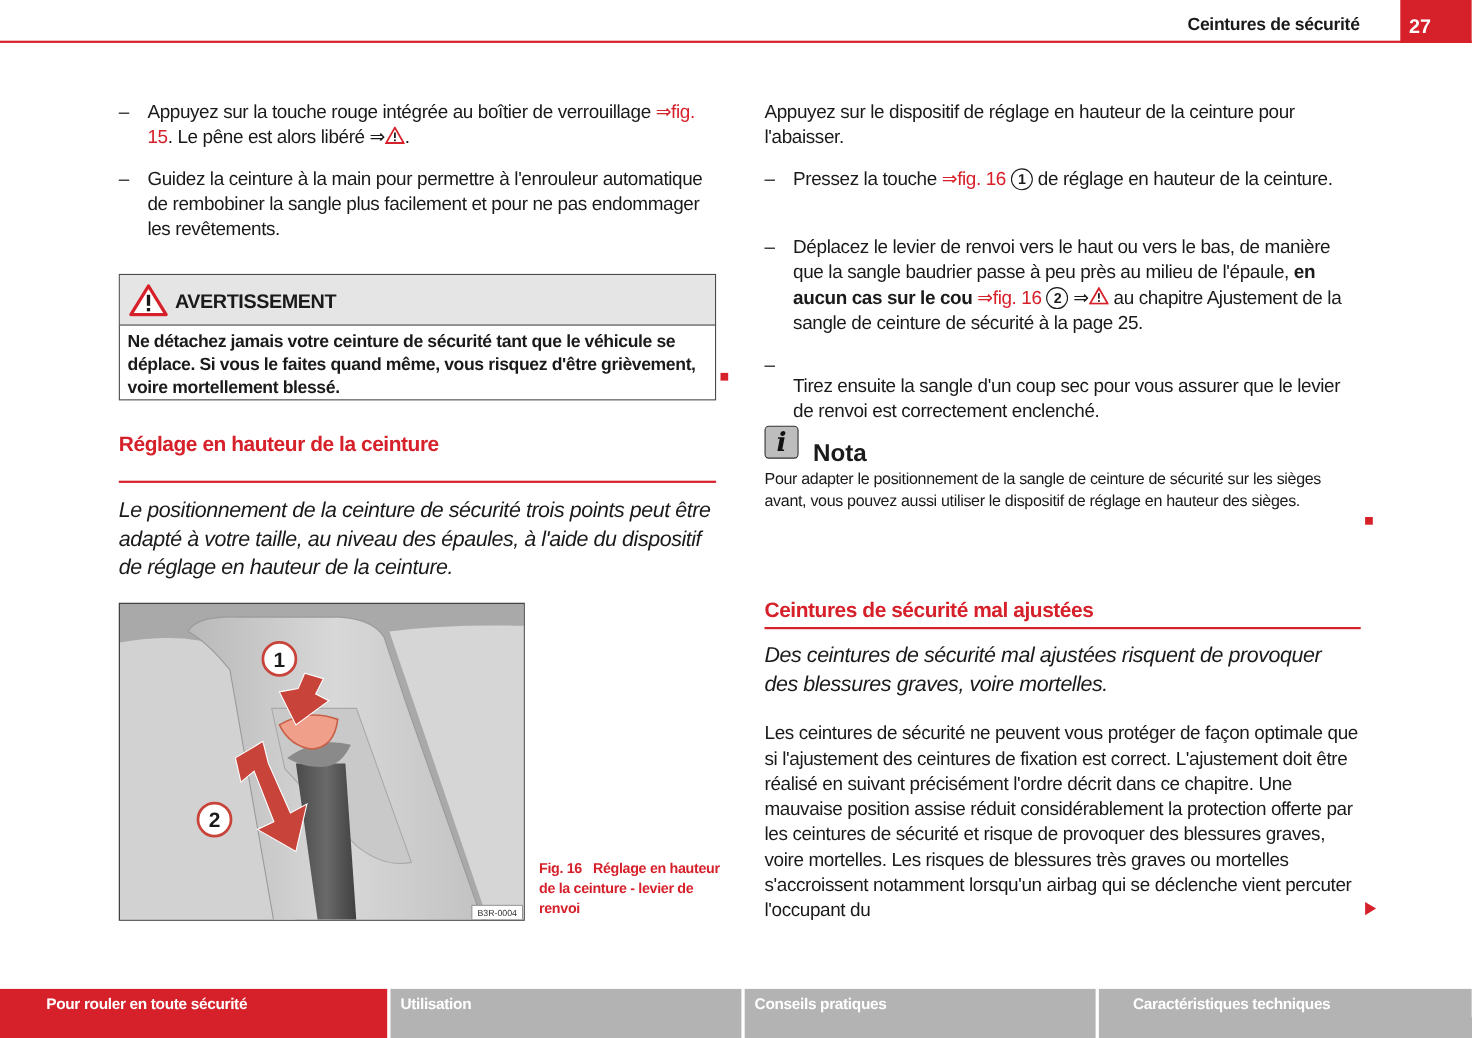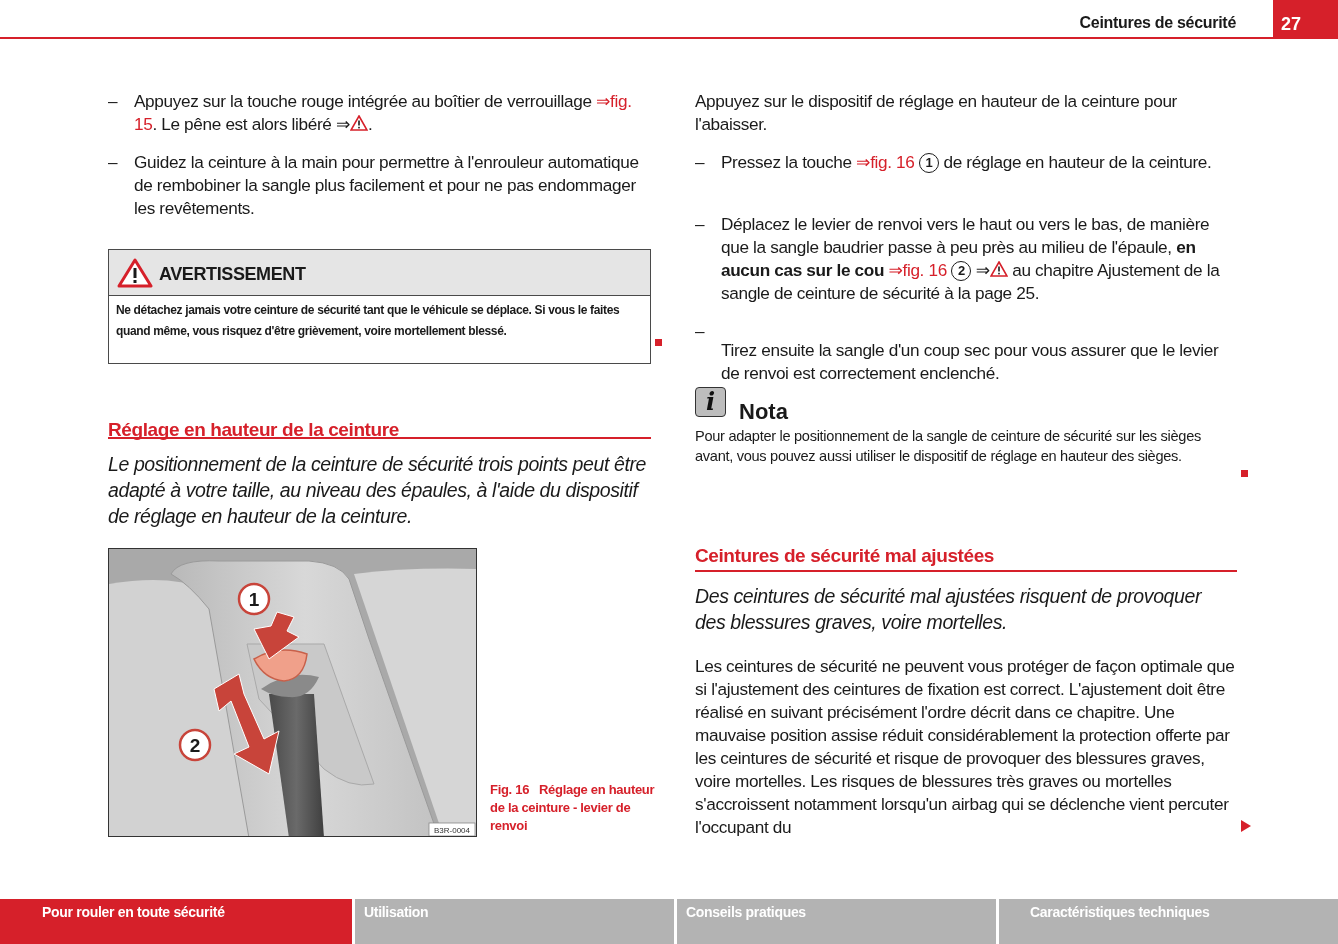--- a/index.html
+++ b/index.html
@@ -16,21 +16,21 @@
   .red { color: #d6202a; }
   .bullet { position: absolute; }
   .bullet .dash { position: absolute; left: 0; top: 0; }
   .bullet .body { position: absolute; left: 26px; top: 0; }
 
   
   .warn-box { position: absolute; left: 108px; top: 249px; width: 543px; height: 115px; border: 1.5px solid #4a4a4a; }
   .warn-head { position: absolute; left: 0; top: 0; width: 100%; height: 46px; background: #e5e5e5; border-bottom: 1.5px solid #4a4a4a; }
   .warn-title { position: absolute; left: 50px; top: 14px; font-family: "Liberation Sans", sans-serif; font-weight: bold; font-size: 18px; color: #1a1a1a; letter-spacing: -0.4px; }
   .warn-icon { position: absolute; left: 8px; top: 8px; width: 36px; height: 30px; }
-  .warn-body { position: absolute; left: 7px; top: 50px; width: 530px; font-family: "Liberation Sans", sans-serif; font-weight: bold; font-size: 12px; line-height: 21px; color: #1a1a1a; letter-spacing: -0.35px; }
+  .warn-body { position: absolute; left: 7px; top: 50px; width: 530px; font-family: "Liberation Sans", sans-serif; font-weight: bold; font-size: 16px; line-height: 21px; color: #1a1a1a; letter-spacing: -0.35px; }
 
   .end-square { position: absolute; width: 7px; height: 7px; background: #d6202a; }
 
   .section-title { position: absolute; font-family: "Liberation Sans", sans-serif; font-weight: bold; font-size: 19px; color: #d6202a; letter-spacing: -0.4px; }
   .section-rule { position: absolute; height: 2px; background: #d6202a; }
   .intro { position: absolute; font-family: "Liberation Sans", sans-serif; font-style: italic; font-size: 19.5px; line-height: 26px; color: #1a1a1a; letter-spacing: -0.4px; }
 
   
   .figure { position: absolute; left: 108px; top: 548px; width: 369px; height: 289px; border: 1.5px solid #333; background: #cfcfcf; overflow: hidden; }
   .fig-caption { position: absolute; left: 490px; top: 781px; width: 165px; font-family: "Liberation Sans", sans-serif; font-weight: bold; font-size: 13px; line-height: 18px; color: #d6202a; letter-spacing: -0.3px; }
@@ -82,21 +82,21 @@
       <path d="M18 2 L34 28 L2 28 Z" fill="#ffffff" stroke="#d6202a" stroke-width="3" stroke-linejoin="round"></path>
       <rect x="16.5" y="10" width="3" height="10" fill="#1a1a1a"></rect>
       <rect x="16.5" y="22" width="3" height="3" fill="#1a1a1a"></rect>
     </svg>
     <div class="warn-title">AVERTISSEMENT</div>
   </div>
   <div class="warn-body">Ne détachez jamais votre ceinture de sécurité tant que le véhicule se déplace. Si vous le faites quand même, vous risquez d'être grièvement, voire mortellement blessé.</div>
 </div>
 <div class="end-square" style="left:655px; top:339px;"></div>
 
-<div class="section-title" style="left:108px; top:419px;">Réglage en hauteur de la ceinture</div>
+<div class="section-title" style="left:108px; top:394px;">Réglage en hauteur de la ceinture</div>
 <div class="section-rule" style="left:108px; top:437px; width:543px;"></div>
 <div class="intro" style="left:108px; top:451px; width:545px;">Le positionnement de la ceinture de sécurité trois points peut être adapté à votre taille, au niveau des épaules, à l'aide du dispositif de réglage en hauteur de la ceinture.</div>
 
 <div class="figure">
   <svg width="369" height="289" viewBox="0 0 369 289">
     <defs>
       <linearGradient id="pillar" x1="0" y1="0" x2="1" y2="0">
         <stop offset="0" stop-color="#b9b9b9"></stop>
         <stop offset="0.5" stop-color="#d8d8d8"></stop>
         <stop offset="1" stop-color="#c2c2c2"></stop>

